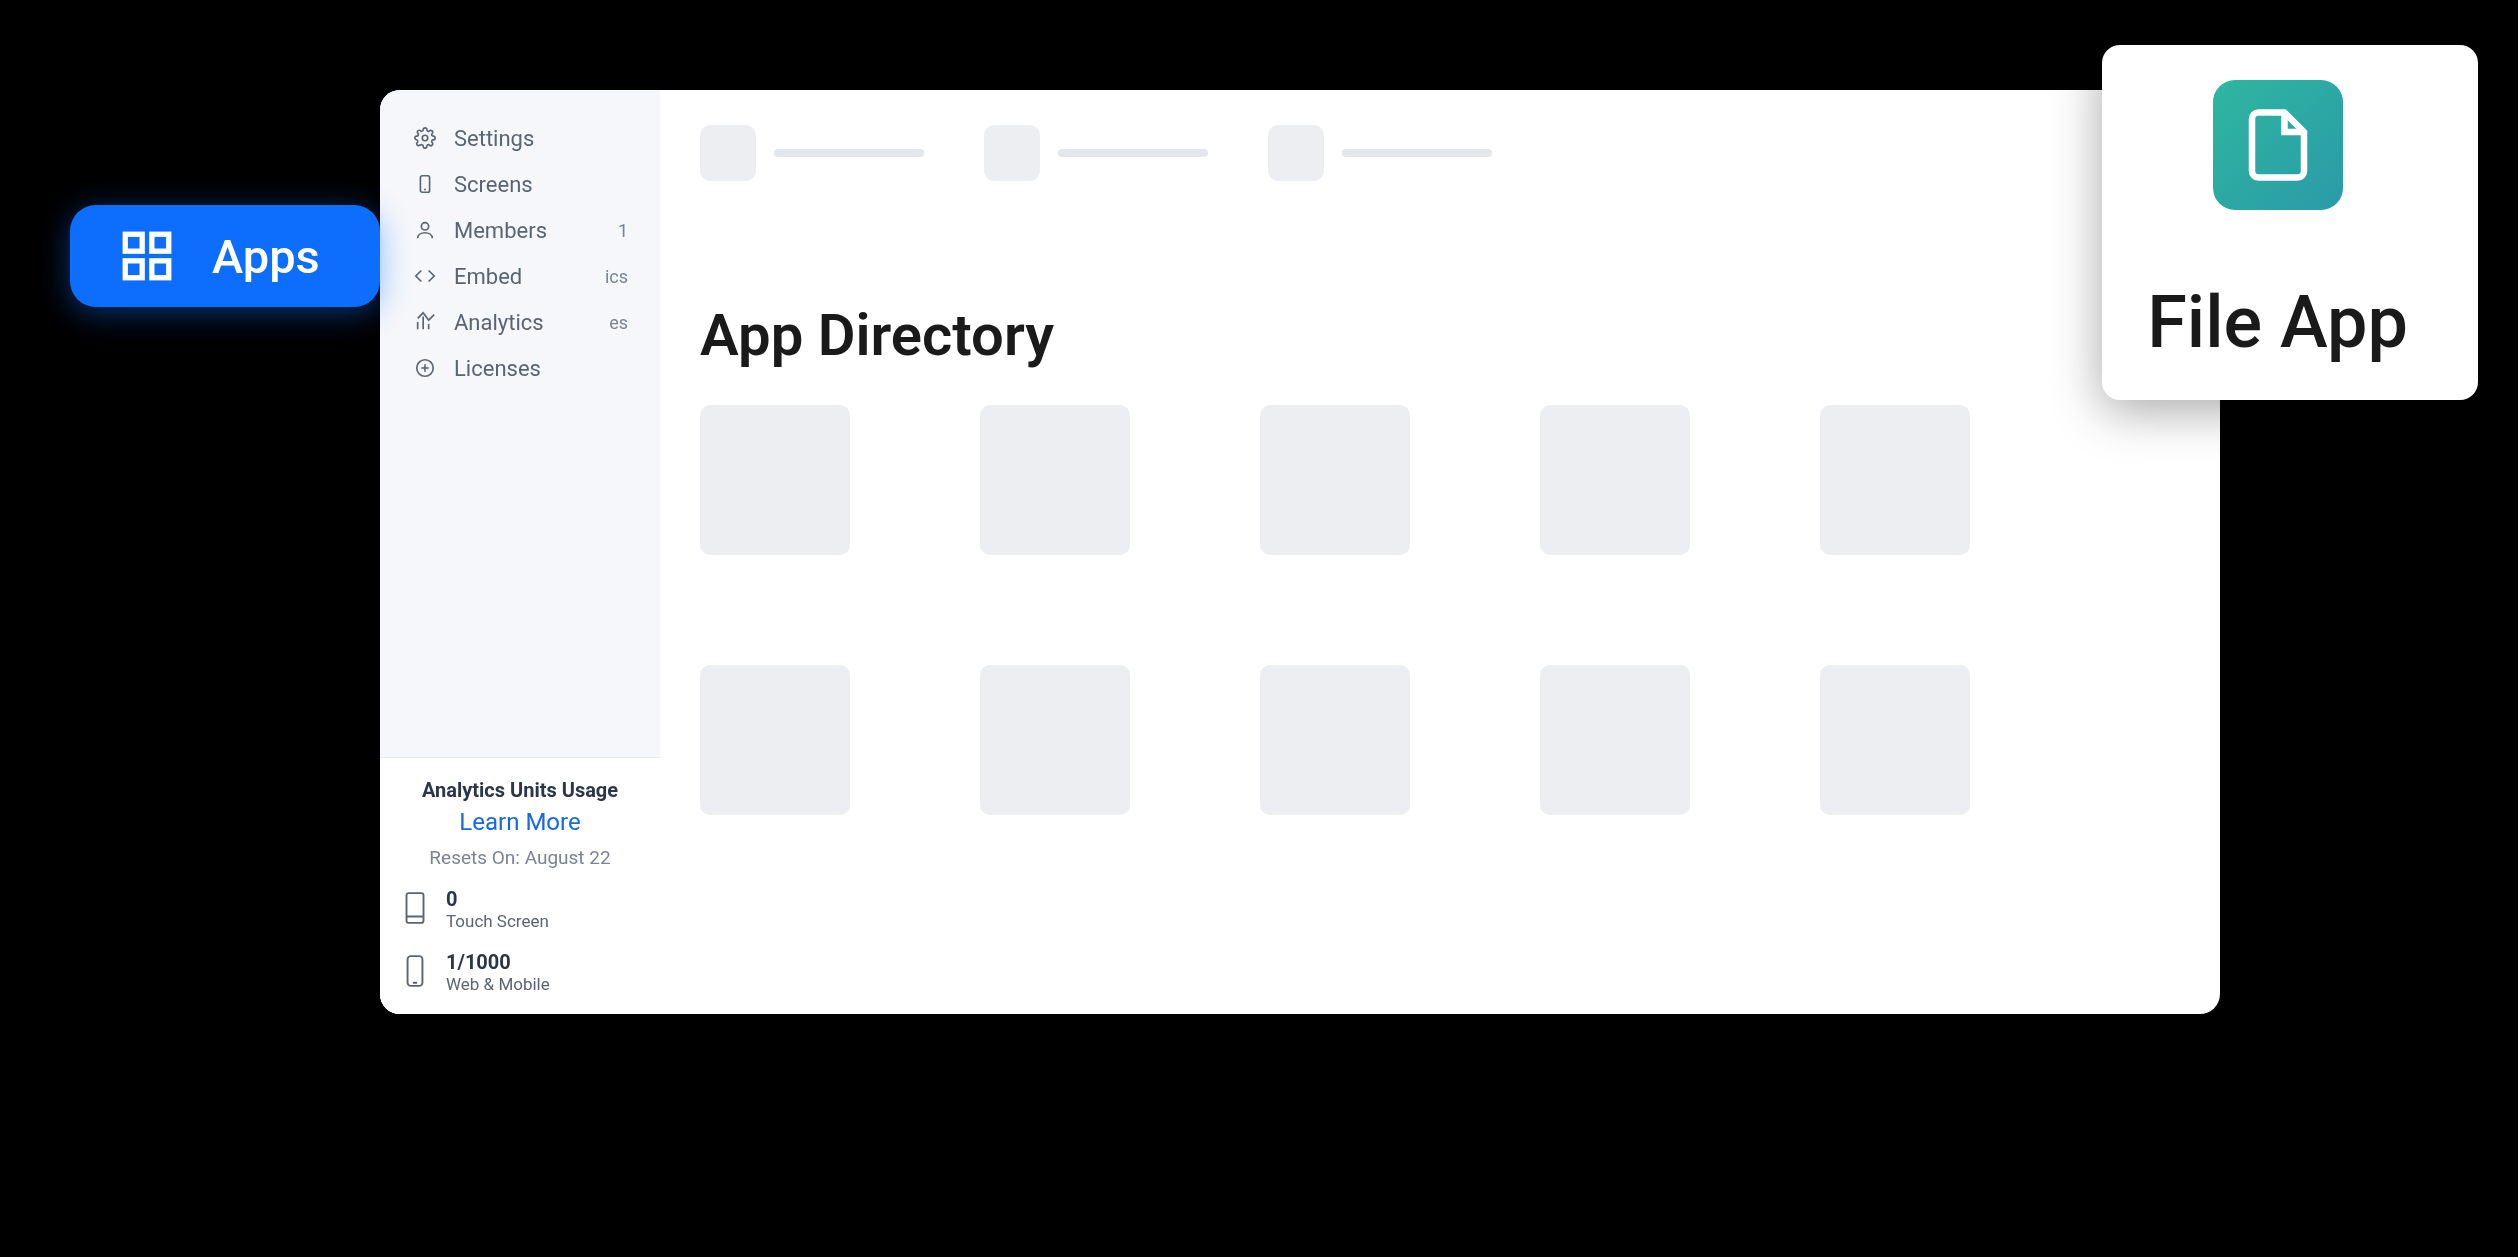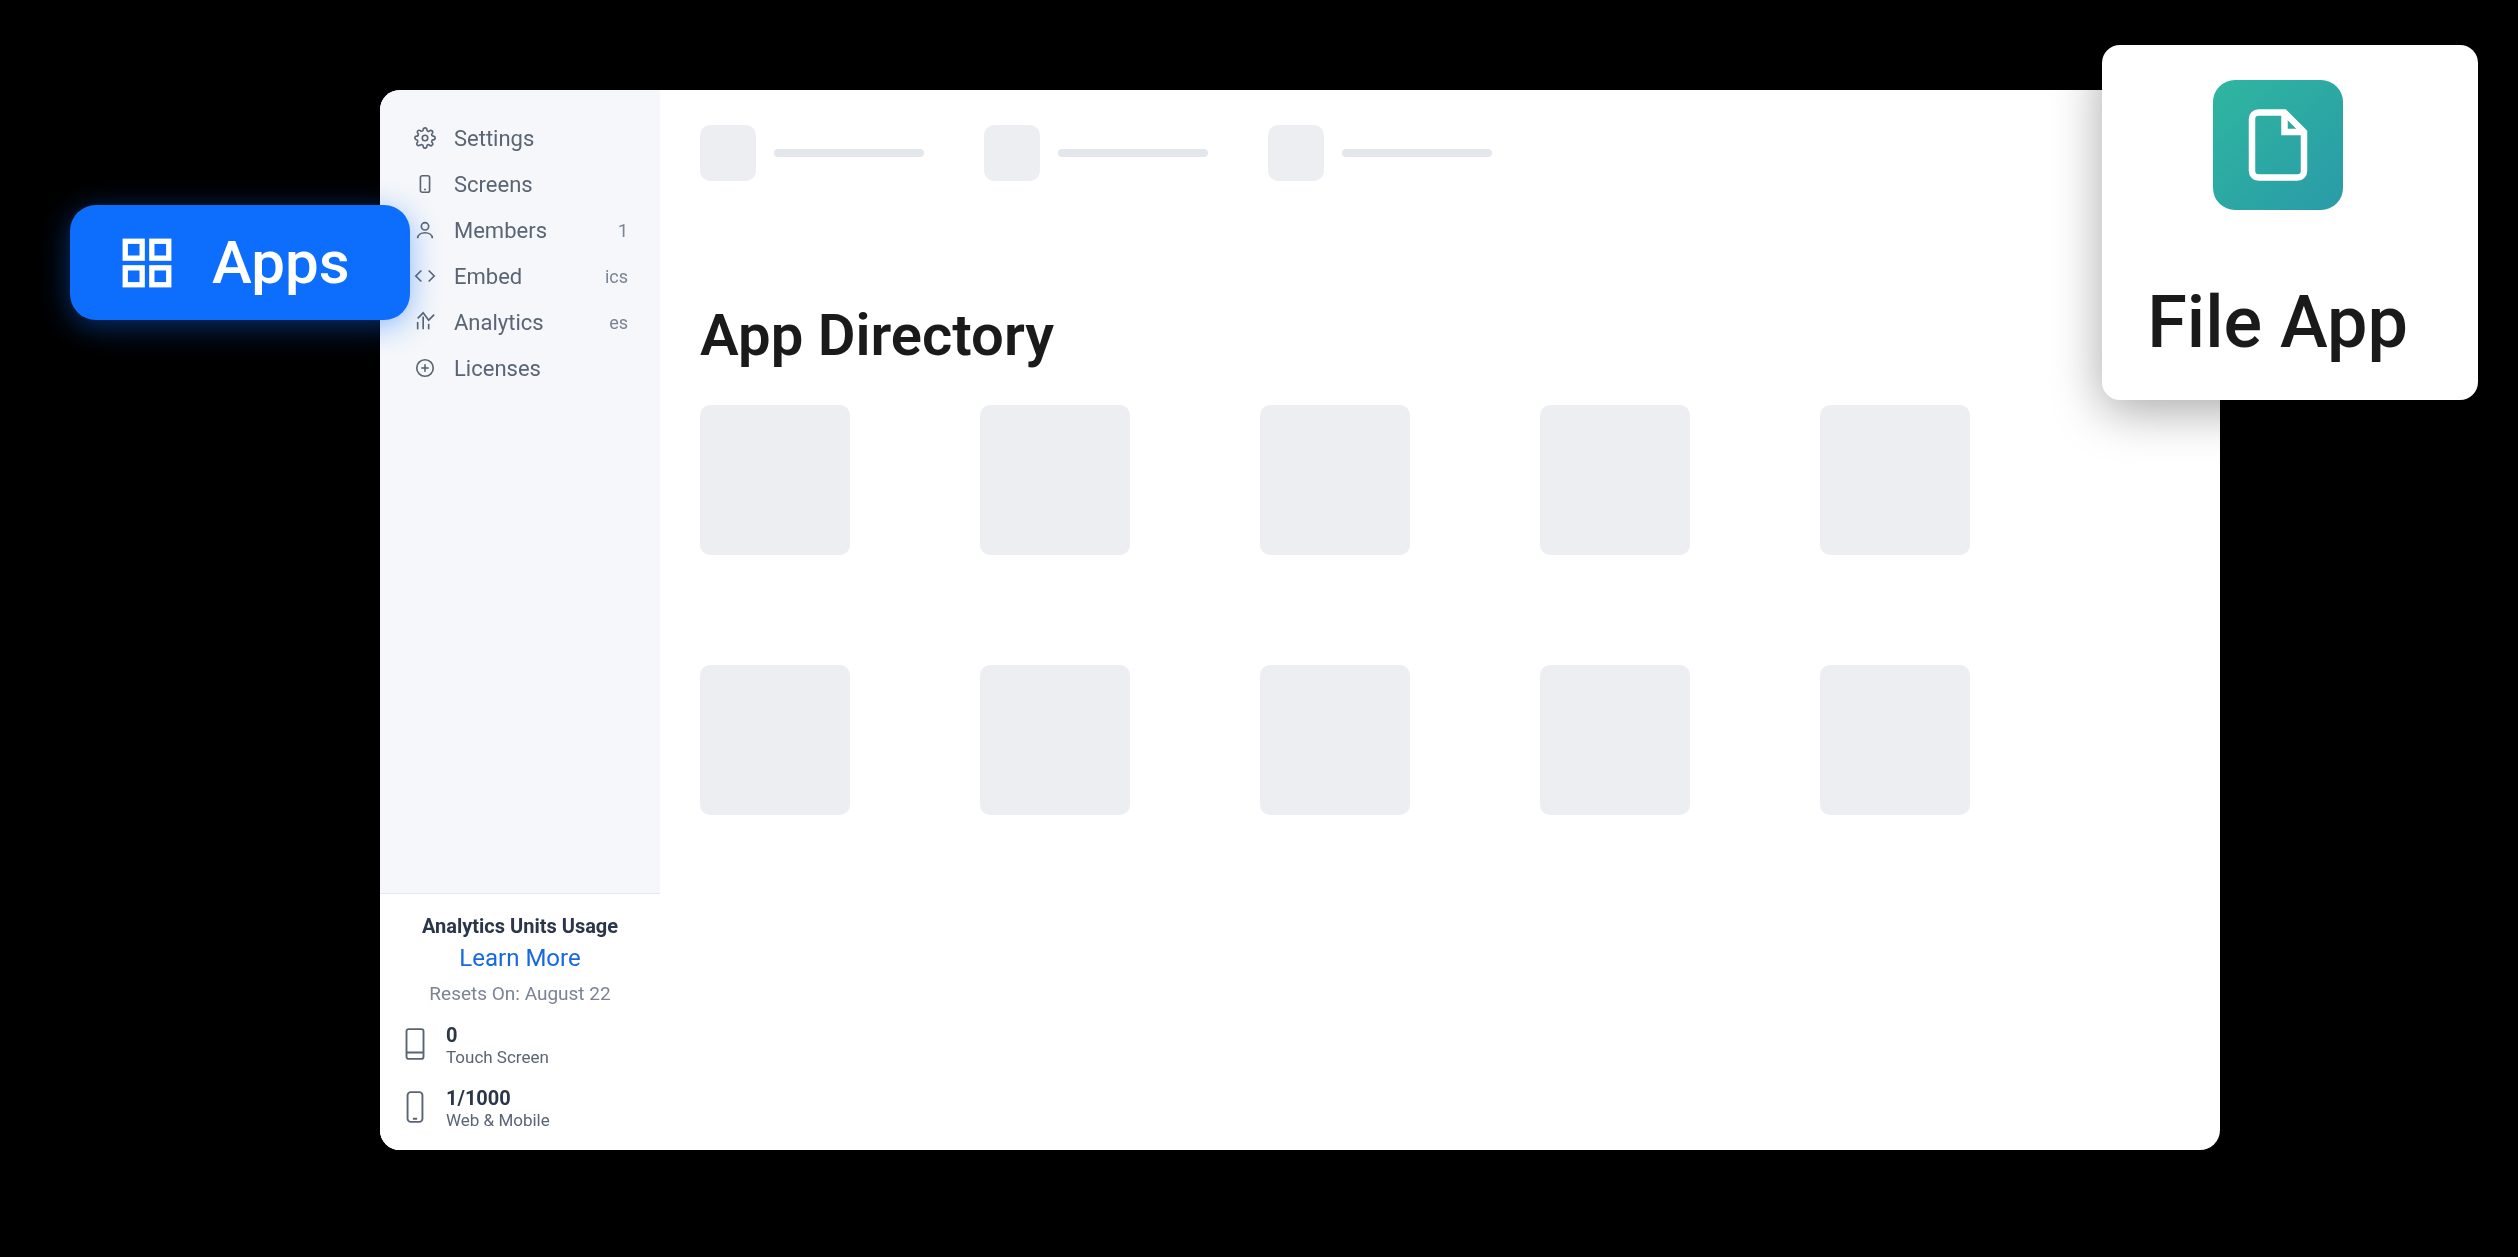--- a/index.html
+++ b/index.html
@@ -8,21 +8,21 @@
       background: #000;
       width: 2518px;
       height: 1257px;
       position: relative;
     }
     .main-window {
       position: absolute;
       left: 380px;
       top: 90px;
       width: 1840px;
-      height: 1060px;
+      height: 924px;
       background: #fff;
       border-radius: 20px;
       box-shadow: 0 8px 40px rgba(0,0,0,0.3);
       display: flex;
       overflow: hidden;
     }
     .sidebar {
       width: 280px;
       background: #f5f7fa;
       padding: 25px 0 0 0;
@@ -152,21 +152,21 @@
       display: flex;
       align-items: center;
       gap: 36px;
       box-shadow: 0 6px 30px rgba(13,110,253,0.45);
     }
     .apps-pill .grid-icon {
       width: 58px;
       height: 58px;
     }
     .apps-pill-label {
-      font-size: 60px;
+      font-size: 47px;
       font-weight: 500;
     }
     .file-app-card {
       position: absolute;
       right: 40px;
       top: 45px;
       background: #fff;
       border-radius: 18px;
       padding: 35px 70px 35px 45px;
       display: flex;

